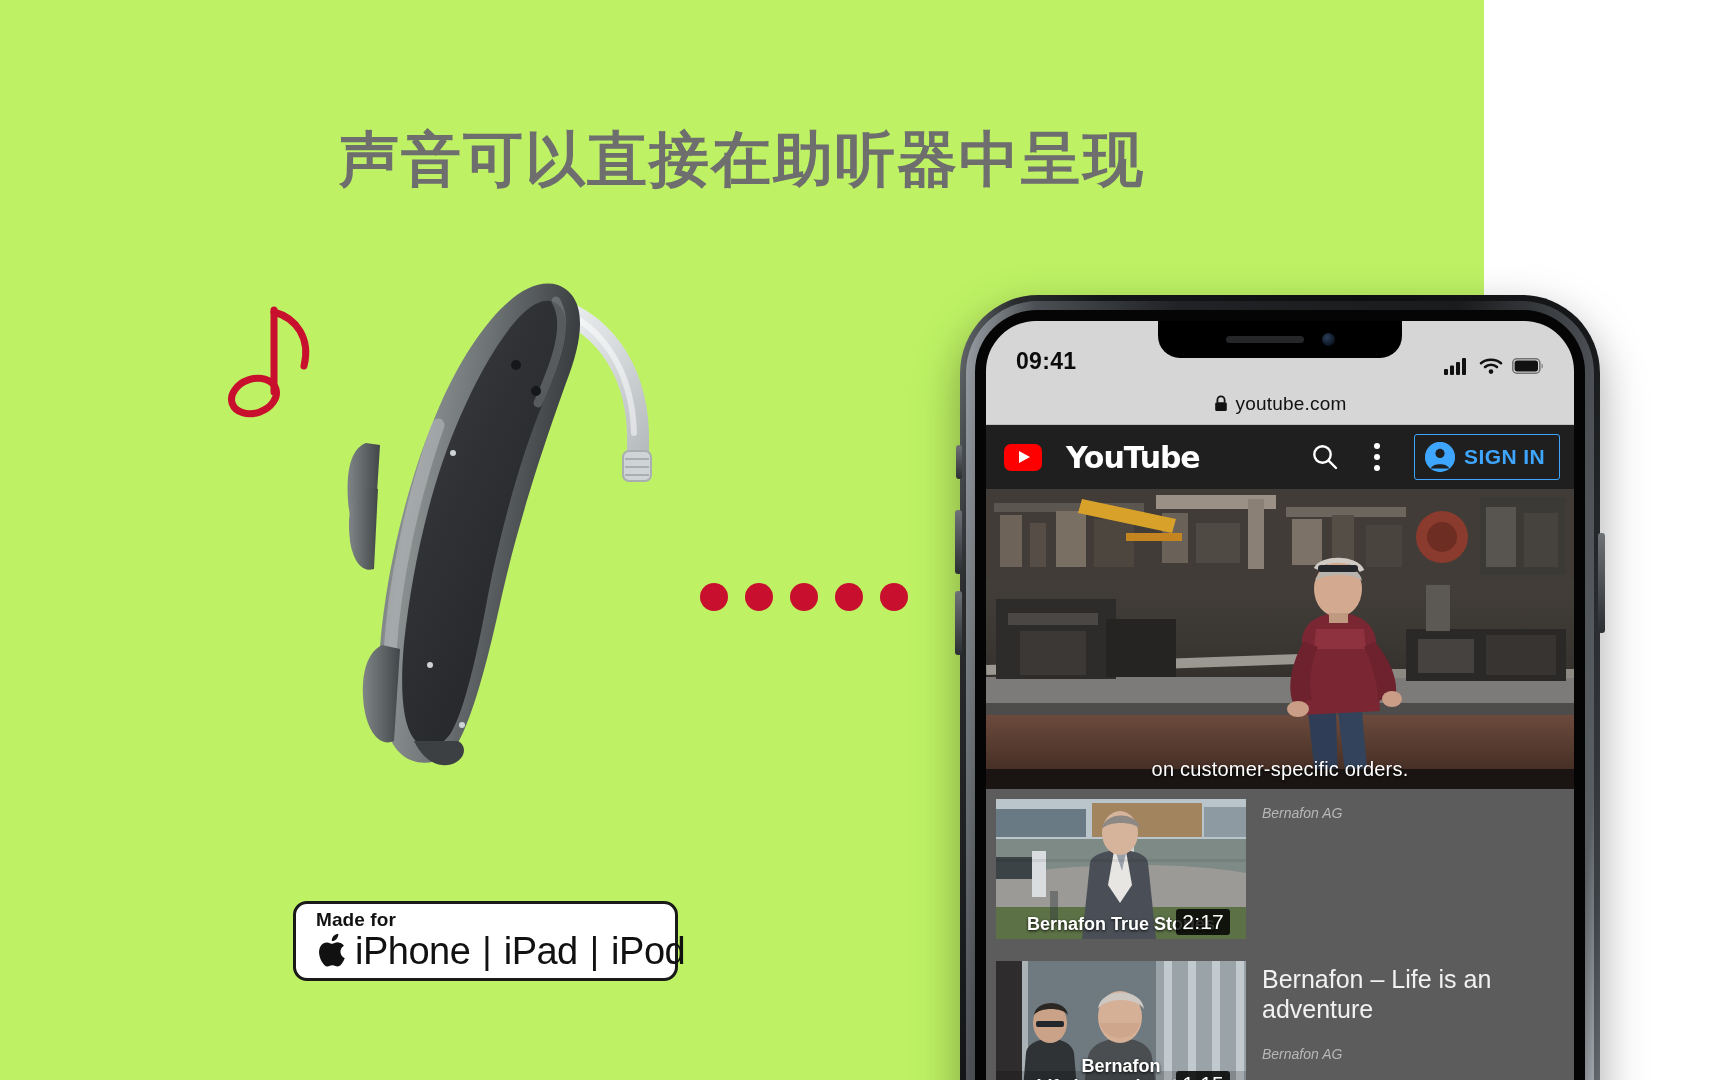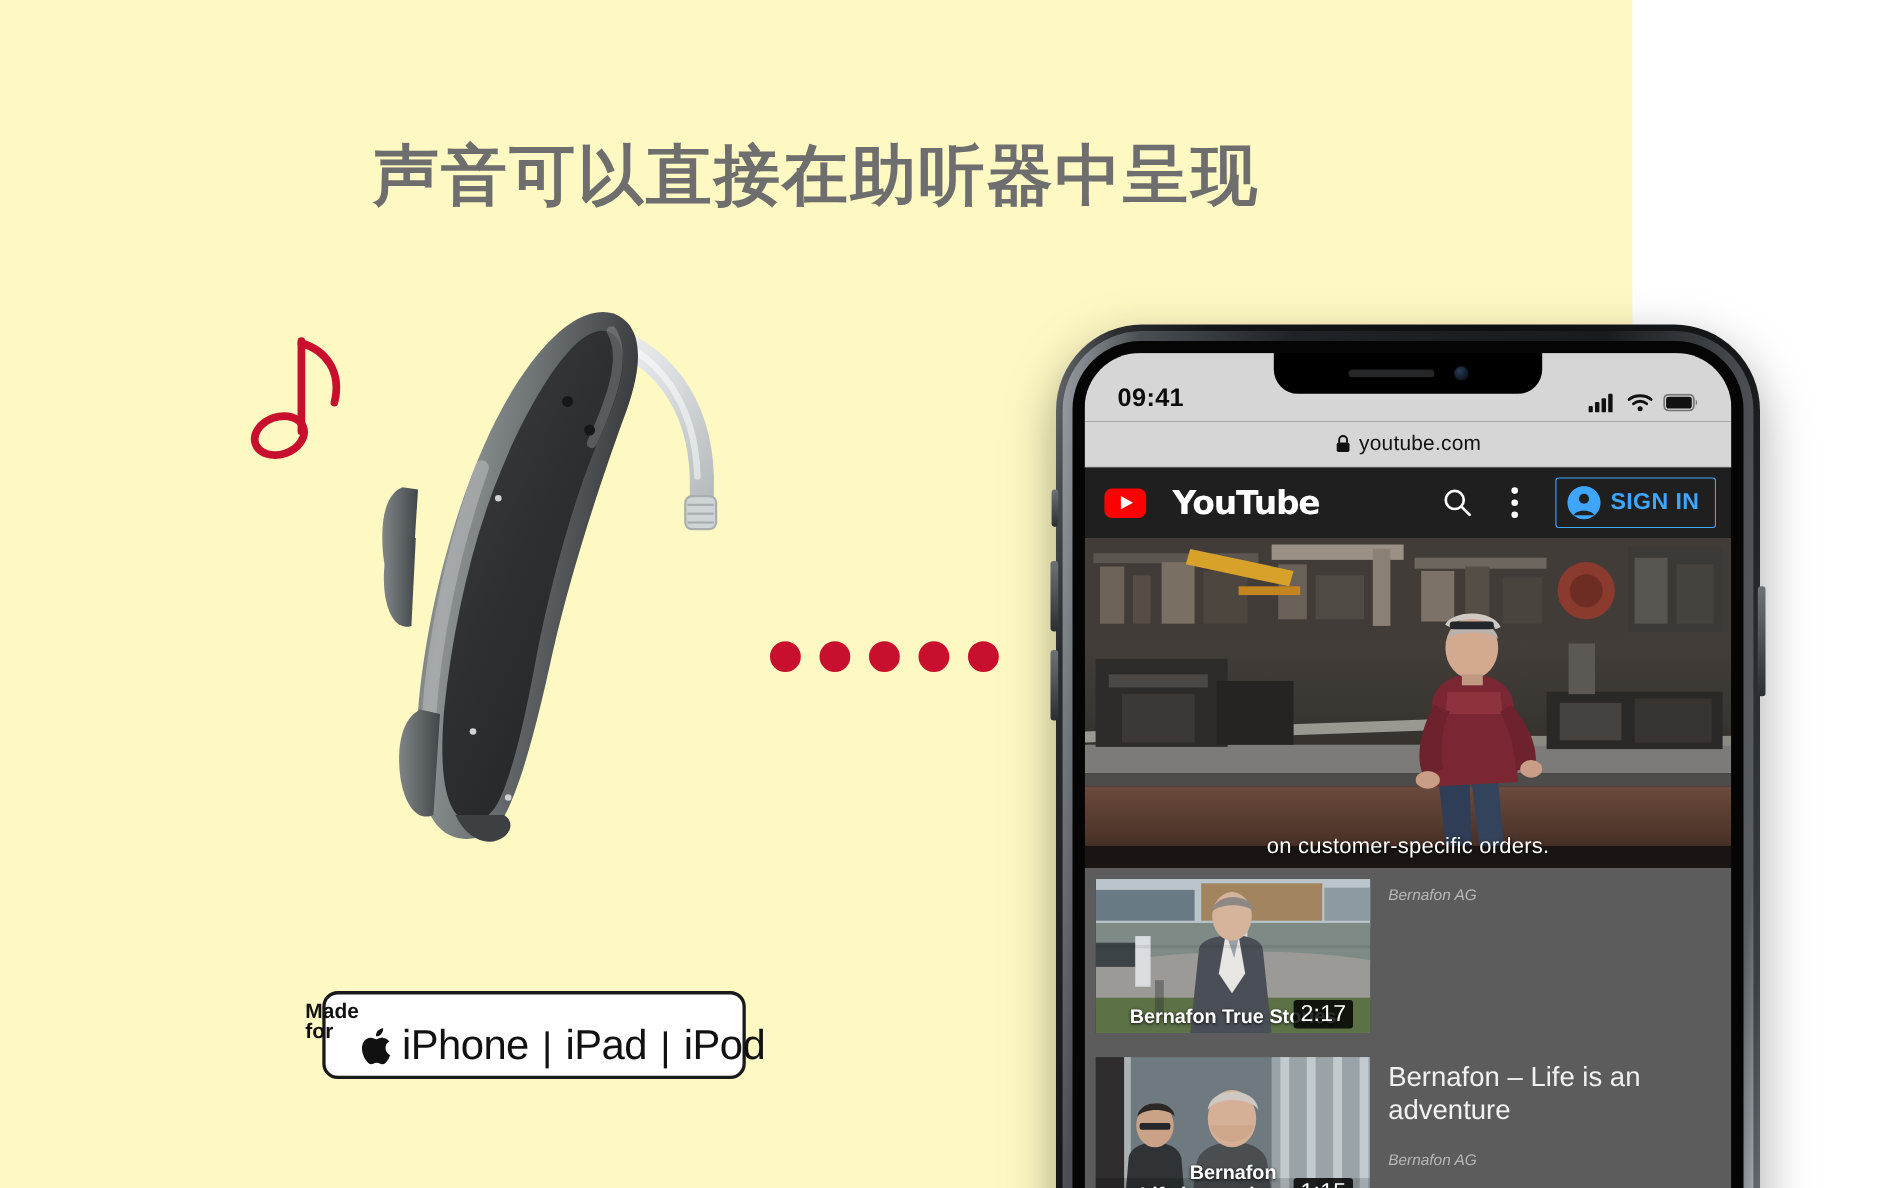--- a/index.html
+++ b/index.html
@@ -2,21 +2,21 @@
 <html><head>
 <meta charset="utf-8">
 <style>
   * { box-sizing: border-box; margin: 0; padding: 0; }
   html, body {
     width: 1728px; height: 1080px;
     background: #ffffff;
     font-family: "Liberation Sans", sans-serif;
     overflow: hidden;
   }
-  #stage { position: relative; width: 1484px; height: 1080px; background: #fef9c3; }
+  #stage { position: relative; width: 1484px; height: 1080px; background: #bef264; }
 
   
   .page-title {
     position: absolute;
     left: 0; right: 0; top: 120px;
     text-align: center;
     font-size: 60px;
     font-weight: 700;
     color: #6e6e6e;
     letter-spacing: 2px;
@@ -32,25 +32,25 @@
   
   .dots { position: absolute; left: 700px; top: 583px; display: flex; gap: 17px; }
   .dots i { display: block; width: 28px; height: 28px; border-radius: 50%; background: #C8102E; }
 
   
   .mfi-badge {
     position: absolute; left: 293px; top: 901px;
     width: 385px; height: 80px;
     border: 3px solid #1a1a1a; border-radius: 14px;
     background: #fff;
-    display: flex; flex-direction: row; justify-content: center;
+    display: flex; flex-direction: column; justify-content: center;
     padding: 6px 18px 8px 20px;
   }
   .mfi-madefor { font-size: 19px; font-weight: 600; color: #111; line-height: 1; margin-bottom: 3px; letter-spacing: .1px;}
-  .mfi-row { display: flex; align-items: flex-end; gap: 9px; }
+  .mfi-row { display: flex; align-items: center; gap: 9px; }
   .mfi-word { font-size: 38px; font-weight: 400; color: #111; line-height: 1; letter-spacing: -.5px;}
   .mfi-sep { font-size: 36px; color: #111; line-height: 1; font-weight: 300; padding: 0 3px;}
   .apple-logo { width: 30px; height: 36px; flex: none; }
 
   
   .phone-wrap { position: absolute; left: 960px; top: 295px; width: 640px; height: 900px; }
   .phone-outer {
     position: absolute; inset: 0;
     border-radius: 78px;
     background: linear-gradient(100deg,#6d7175 0%,#2a2c2e 7%,#141517 18%,#0d0e10 50%,#17181a 80%,#3c3f43 93%,#7c8085 100%);

